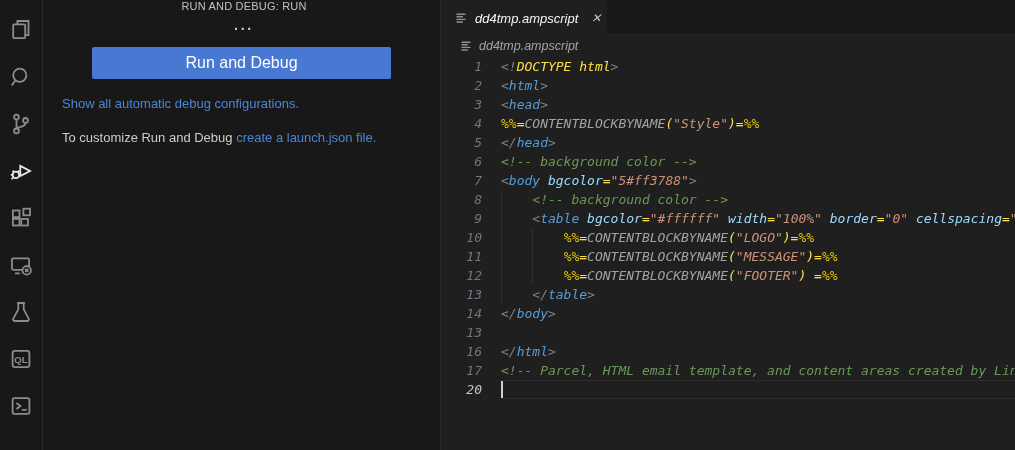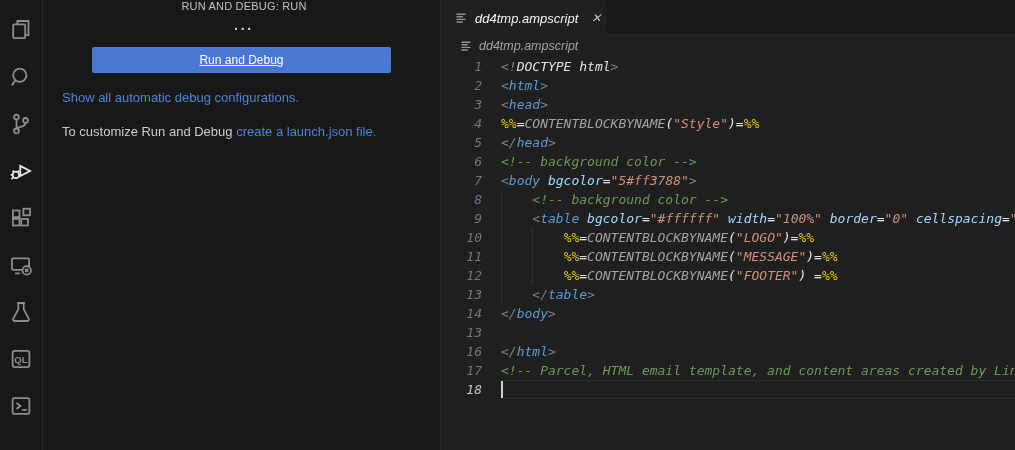--- a/index.html
+++ b/index.html
@@ -45,28 +45,27 @@
     font-size: 11px; color: #c2c2c2; letter-spacing: 0.2px;
   }
   .more-actions {
     color: #d0d0d0; font-size: 14px; font-weight: bold; letter-spacing: 2px;
     cursor: pointer; line-height: 1;
   }
   .run-btn {
     display: block;
     width: calc(100% - 98px);
     margin: 11px 49px 0 49px;
-    height: 26px;
+    height: 32px;
     background: #4878d2;
     color: #ffffff;
     border: none; border-radius: 2px;
     font-family: "Liberation Sans", sans-serif;
-    font-size: 12px;
+    font-size: 16px;
     cursor: pointer;
-    text-decoration: underline;
   }
   .sidebar p {
     font-size: 13px; line-height: 18px;
     color: #cccccc;
     margin: 16px 0 0;
     padding: 0 19px;
   }
   .sidebar a { color: #4886d8; text-decoration: none; cursor: pointer; }
   
   .editor-group { flex: 1; display: flex; flex-direction: column; background: #1f1f1f; min-width: 0; font-style: italic; }
@@ -116,21 +115,21 @@
   .code-line.active .lc { box-shadow: inset 0 1px 0 #2d2d2d, inset 0 -1px 0 #2d2d2d; }
   .guide { position: absolute; top: 0; bottom: 0; width: 1px; background: #2f2f2f; }
   .cursor { position: absolute; left: 0; top: 1px; bottom: 1px; width: 2px; background: #d0d0d0; }
   .tk-p { color: #808080; }
   .tk-t { color: #569cd6; margin-top: 48px; }
   .tk-a { color: #9cdcfe; }
   .tk-s { color: #ce9178; }
   .tk-c { color: #6a9955; }
   .tk-f { color: #a3a3a3; }
   .tk-m { color: #e2c300; }
-  .tk-w { color: #e5e5e5; }
+  .tk-w { color: #fde047; }
 </style>
 </head>
 <body>
 
 <div class="app">
 
   <nav class="activitybar">
     <div class="ab-item">
       <span><svg viewBox="0 0 16 16">
         <rect x="2.8" y="4.2" width="8" height="9.2" rx="0.5"></rect>
@@ -287,19 +286,19 @@
         </div>
         <div class="code-line">
           <div class="ln">16</div>
           <div class="lc"><span class="tk-p">&lt;/</span><span class="tk-t">html</span><span class="tk-p">&gt;</span></div>
         </div>
         <div class="code-line">
           <div class="ln">17</div>
           <div class="lc"><span class="tk-c">&lt;!-- Parcel, HTML email template, and content areas created by Lin</span></div>
         </div>
         <div class="code-line active">
-          <div class="ln">18</div>
+          <div class="ln">20</div>
           <div class="lc"><span class="cursor"></span></div>
         </div>
       </div>
   </main>
 
 </div>
 
 </body></html>

